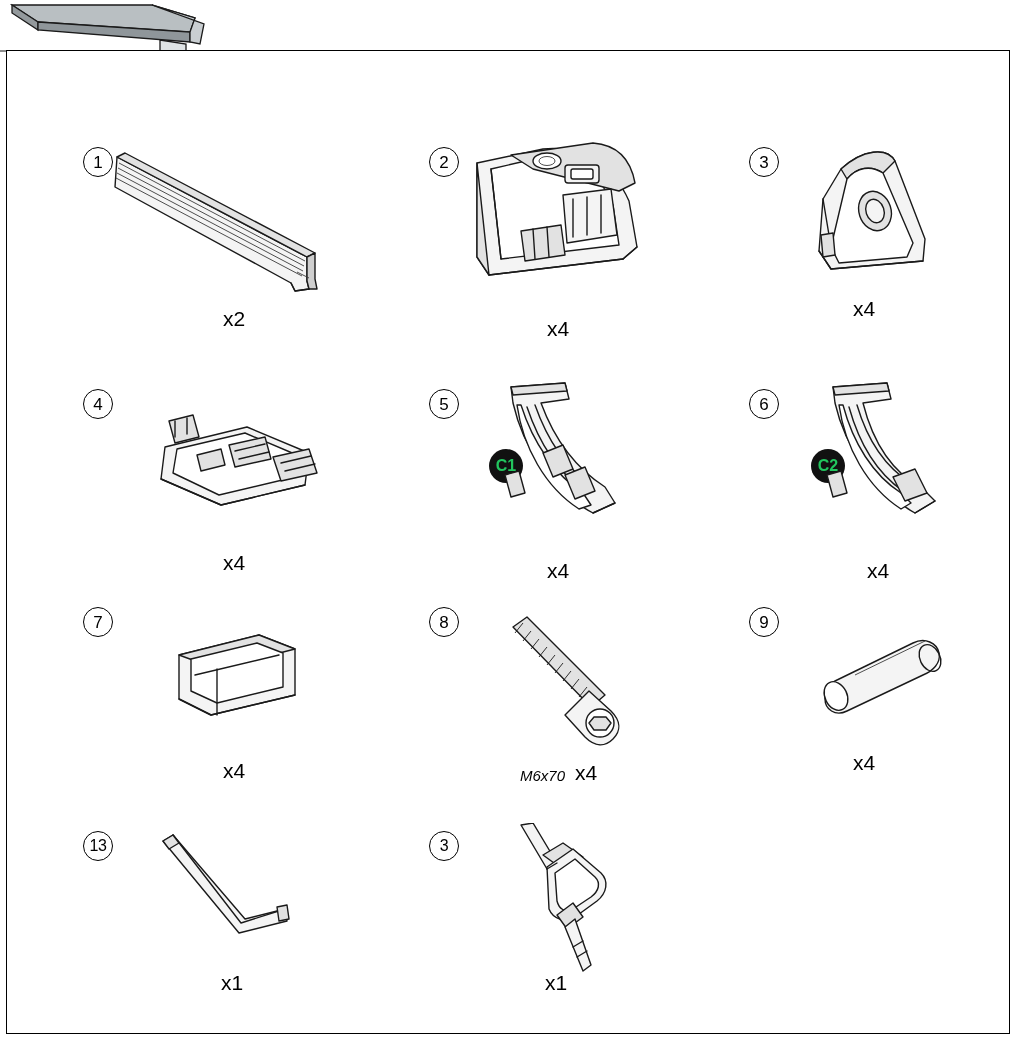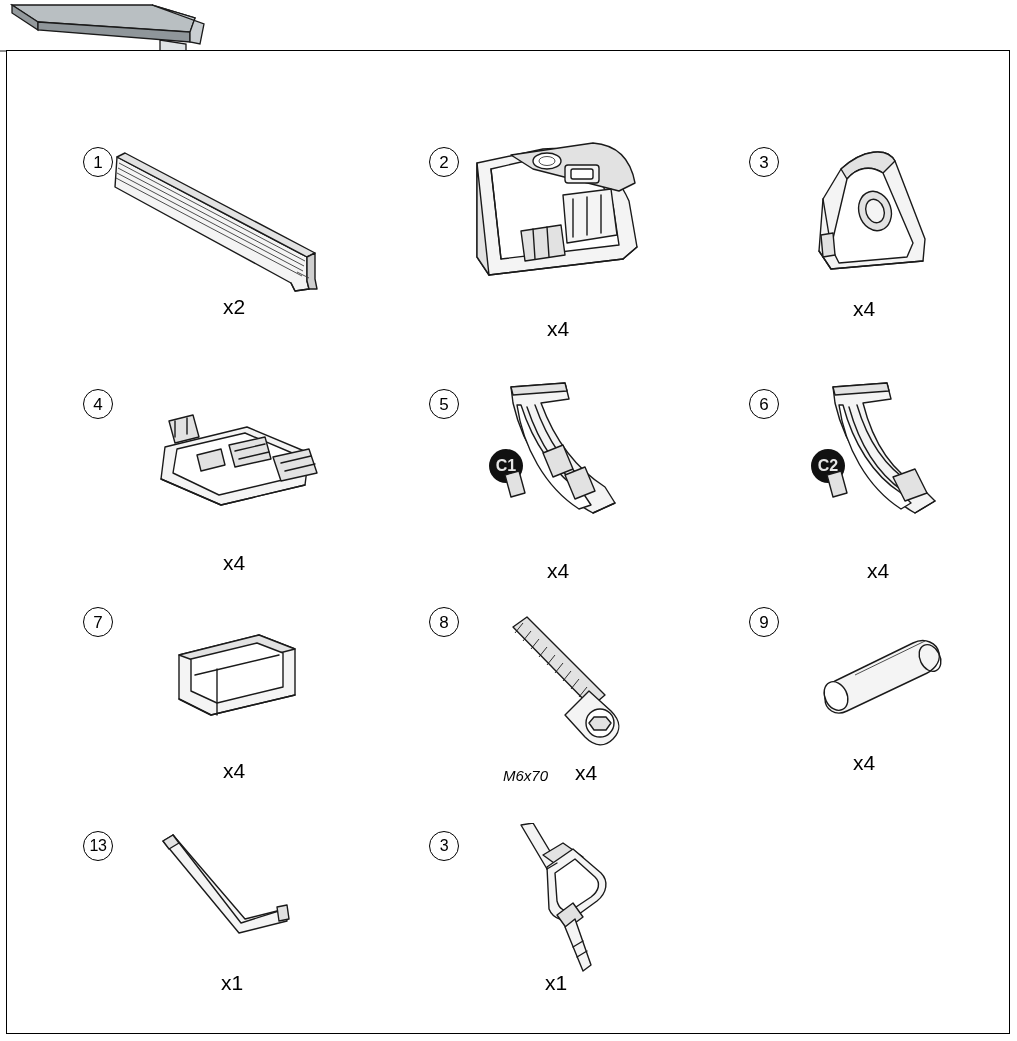--- a/index.html
+++ b/index.html
@@ -82,21 +82,21 @@
   }
   .badge.wide { letter-spacing: -0.5px; font-size: 16px; }
 
   
   .chip {
     position: absolute;
     width: 34px;
     height: 34px;
     border-radius: 50%;
     background: #111111;
-    color: #e5e5e5;
+    color: #22c55e;
     display: flex;
     align-items: center;
     justify-content: center;
     font-size: 16px;
     font-weight: bold;
   }
 
   
   .qty {
     position: absolute;
@@ -156,21 +156,21 @@
           <polygon class="fill-md" points="48,18 56,14 246,114 238,118"></polygon>
           <polygon class="fill-dk" points="238,118 246,114 246,140 248,150 240,150 238,142"></polygon>
           <line class="ln-thin" x1="50" y1="24" x2="236" y2="122"></line>
           <line class="ln-thin" x1="49" y1="29" x2="235" y2="127"></line>
           <line class="ln-thin" x1="48" y1="34" x2="234" y2="132"></line>
           <line class="ln-thin" x1="47" y1="39" x2="233" y2="137"></line>
           <polyline class="ln" points="222,144 226,152 240,150"></polyline>
           <line class="ln-thin" x1="228" y1="133" x2="240" y2="139"></line>
         </svg>
       </div>
-      <div class="qty" style="left:154px; top:156px;text-align:center;">x2</div>
+      <div class="qty" style="left:154px; top:168px;text-align:center;">x2</div>
     </div>
 
     <div class="part-cell col-2 row-1">
       <div class="badge">2</div>
       <div class="art">
         <svg width="320" height="190" viewBox="0 0 320 190">
           <path class="fill-lt" d="M62,24 L128,10 C168,6 198,26 214,62 L222,108 L208,120 L74,136 L62,118 Z"></path>
           <path class="fill-md" d="M62,24 L74,136 L62,118 Z"></path>
           <path class="fill-w" d="M76,30 L128,18 C160,16 186,36 198,66 L204,106 L86,120 Z"></path>
           <path class="ln" d="M76,30 L86,120"></path>
@@ -292,21 +292,21 @@
             <line x1="140" y1="74" x2="148" y2="64"></line>
             <line x1="148" y1="82" x2="156" y2="72"></line>
             <line x1="156" y1="90" x2="164" y2="80"></line>
             <line x1="164" y1="98" x2="172" y2="88"></line>
           </g>
           <path class="fill-lt" d="M174,92 L196,112 C206,122 206,132 198,140 C190,148 180,148 170,138 L150,116 Z"></path>
           <ellipse class="fill-w" cx="185" cy="124" rx="14" ry="14"></ellipse>
           <polygon class="fill-md" points="179,118 191,118 196,124 191,131 179,131 174,124"></polygon>
         </svg>
       </div>
-      <div class="spec" style="left:88px; top:168px;">M6x70</div>
+      <div class="spec" style="left:105px; top:168px;">M6x70</div>
       <div class="qty" style="left:160px; top:162px;">x4</div>
     </div>
 
     <div class="part-cell col-3 row-3">
       <div class="art">
         <svg width="320" height="190" viewBox="0 0 320 190">
           <path class="fill-lt" d="M100,82 L178,44 C190,38 202,44 204,54 C206,64 198,72 188,76 L112,112 C100,118 90,110 90,100 C90,90 96,84 100,82 Z"></path>
           <ellipse class="fill-w" cx="101" cy="97" rx="11" ry="15" transform="rotate(-26 101 97)"></ellipse>
           <ellipse class="ln" cx="195" cy="59" rx="10" ry="14" transform="rotate(-26 195 59)"></ellipse>
           <path class="ln-thin" d="M120,76 L190,42"></path>

